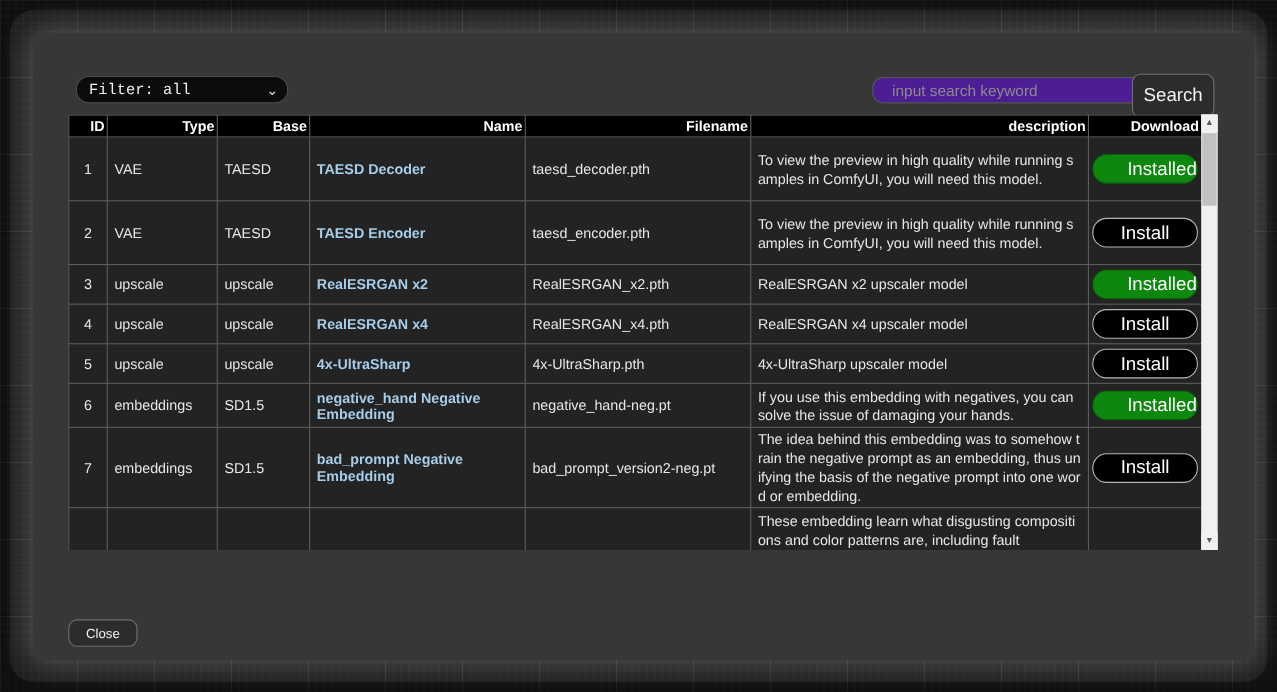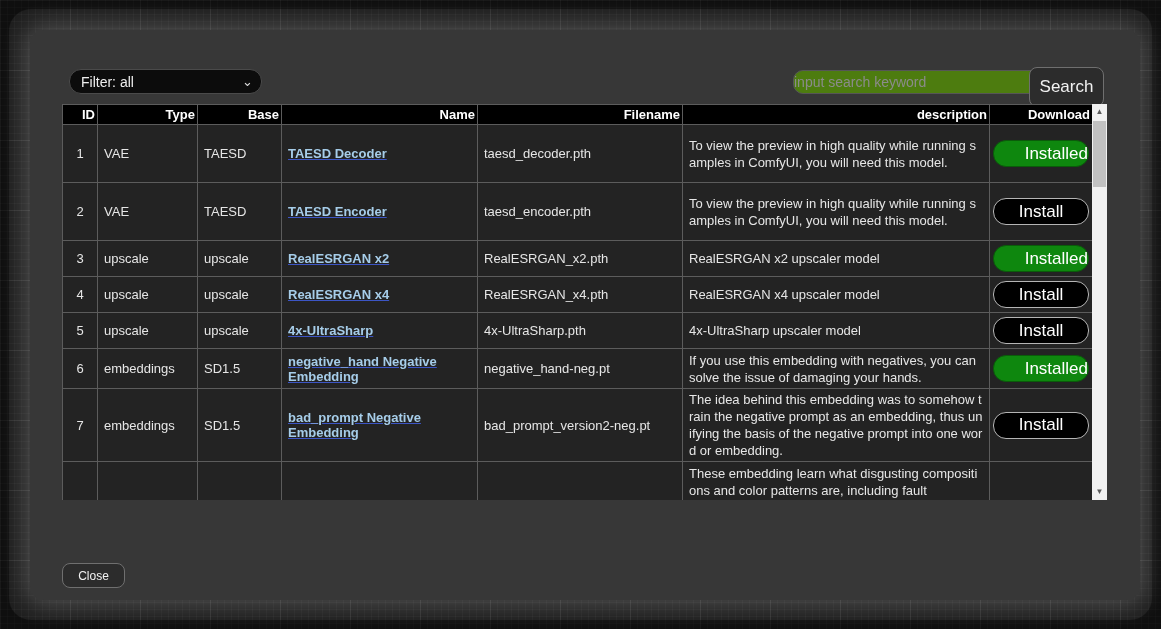--- a/index.html
+++ b/index.html
@@ -26,31 +26,31 @@
     box-shadow:0 0 26px 6px rgba(255,255,255,0.22);
   }
   
   .filter-wrap { position:absolute; left:39px; top:39px; width:193px; height:25px; }
   select.filter {
     width:100%; height:100%;
     -webkit-appearance:none; appearance:none;
     background:#0c0c0c; color:#eee;
     border:1px solid #4a4a4a; border-radius:12px;
     padding:0 24px 0 11px; font-size:14px;
-    font-family:Liberation Sans, sans-serif;
+    font-family:Liberation Mono, monospace;
   }
   .filter-chevron {
     position:absolute; right:9px; top:1px; color:#ddd; font-size:13px;
     pointer-events:none; line-height:23px;
   }
   input.search {
     position:absolute; left:763px; top:40px; width:270px; height:24px;
-    background:#4d7c0f; color:#ccc;
+    background:#4c1d95; color:#ccc;
     border:1px solid #565656; border-radius:10px;
-    padding:0 0; font-size:14px;
+    padding:0 17px; font-size:14px;
     font-family:"Liberation Sans", sans-serif;
   }
   input.search::placeholder { color:#8b8b8b; }
   .btn {
     background:#2c2c2c; color:#f1f1f1;
     border:1px solid #6f6f6f; border-radius:8px;
     font-family:"Liberation Sans", sans-serif;
     cursor:pointer;
   }
   .search-btn { position:absolute; left:999px; top:37px; width:75px; height:40px; font-size:17px; }
@@ -63,21 +63,21 @@
   th {
     background:#000; color:#fff; font-weight:bold; font-size:13px;
     height:20px; text-align:right; padding:1px 2px;
   }
   td { color:#e6e6e6; font-size:13px; vertical-align:middle; padding:2px 6px; }
   td.c-id { text-align:center; padding:2px 1px; }
   td.c-desc { line-height:17px; word-break:break-all; padding:2px 6px;margin-left:48px; }
   td.c-dl { text-align:center; padding:2px 3px; }
   a.model-link {
     color:#a6cde9; font-weight:bold; font-size:13px;
-    text-decoration:underline; text-decoration-color:#3c55c5;
+    text-decoration-color:#3c55c5;
     cursor:pointer;
   }
   tr.rh-0 { height:58px; } tr.rh-1 { height:58px; }
   tr.rh-2 { height:36px; } tr.rh-3 { height:36px; } tr.rh-4 { height:36px; }
   tr.rh-5 { height:40px; } tr.rh-6 { height:70px; } tr.rh-7 { height:96px; }
   tr.partial td { vertical-align:top; padding-top:3px; }
   .action-btn {
     display:inline-block; width:96px; height:27px; line-height:24px;
     font-size:17px; color:#fff; border-radius:13px; text-align:center;
     font-family:"Liberation Sans", sans-serif; cursor:pointer;

